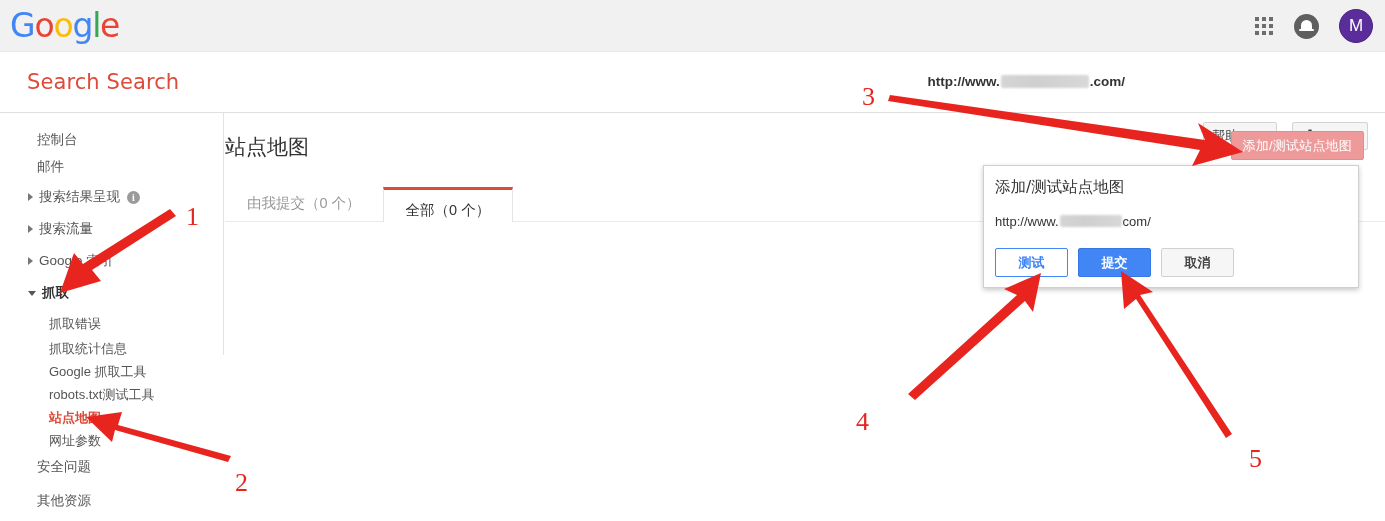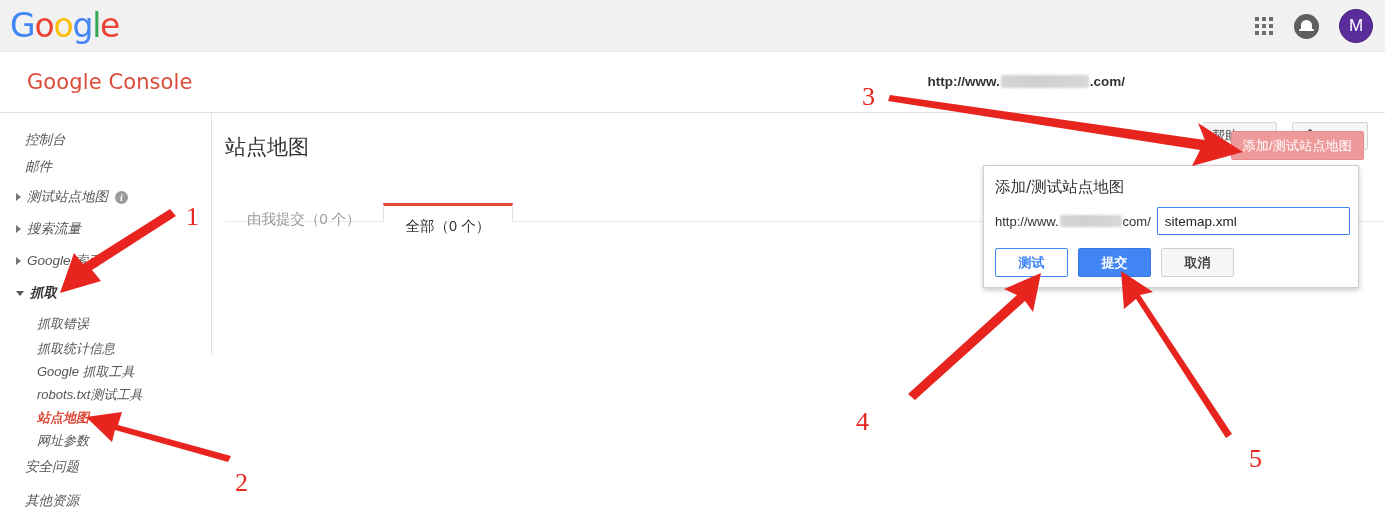--- a/index.html
+++ b/index.html
@@ -162,25 +162,24 @@
   .gear {
     width: 16px; height: 16px;
     position: relative;
     display: inline-block;
   }
   .gear svg { display: block; }
 
   
   .sidebar {
     position: absolute;
-    left: 0; top: 113px;
+    left: 12px; top: 113px;
     width: 212px;
     height: 408px;
     box-sizing: border-box;
-    font-style: italic;
   }
   .sidebar .vline {
     position: absolute;
     right: 0; top: 0;
     width: 1px; height: 242px;
     background: #e3e3e3;
   }
   .nav-item {
     position: absolute;
     font-size: 13.5px;
@@ -241,21 +240,20 @@
     align-items: stretch;
   }
   .tab {
     font-size: 14.5px;
     padding: 7px 22px 0 22px;
     color: #999;
     cursor: pointer;
     box-sizing: border-box;
     background: transparent;
     white-space: nowrap;
-    margin-top: 16px;
   }
   .tab.active {
     color: #333;
     background: #fff;
     border-top: 3px solid #dd4b39;
     border-left: 1px solid #e4e4e4;
     border-right: 1px solid #e4e4e4;
     padding-top: 11px;
   }
   .tab-underline {
@@ -399,21 +397,21 @@
           <i></i>
           <i></i>
           <i></i>
       </div>
       <div class="bell"></div>
       <div class="avatar">M</div>
     </div>
   </div>
 
   <div class="console-header">
-    <div class="sc-title">Google Console</div>
+    <div class="sc-title">Search Search</div>
 
     <div class="site-url">
       <span>http://www.</span>
         <span class="blurred"></span>
         <span>.com/</span>
     </div>
 
     <div class="btn-dd help-btn">
       <span>帮助</span>
       <span class="caret-d"></span>
@@ -433,21 +431,21 @@
     <div class="vline"></div>
     <div id="sidebar-items">
         <div class="nav-item top" style="top: 18px;">
           <span>控制台</span>
         </div>
         <div class="nav-item top" style="top: 45px;">
           <span>邮件</span>
         </div>
         <div class="nav-item group" style="top: 75px;">
           <span class="tri-r"></span>
-          <span>测试站点地图</span>
+          <span>搜索结果呈现</span>
           <span class="info-i">i</span>
         </div>
         <div class="nav-item group" style="top: 107px;">
           <span class="tri-r"></span>
           <span>搜索流量</span>
         </div>
         <div class="nav-item group" style="top: 139px;">
           <span class="tri-r"></span>
           <span>Google 索引</span>
         </div>
@@ -496,21 +494,20 @@
   </div>
 
   <div class="dialog">
     <div class="dialog-title">添加/测试站点地图</div>
     <div class="dialog-row">
       <span class="url-prefix">
         <span>http://www.</span>
           <span class="blurred"></span>
           <span>com/</span>
       </span>
-      <input class="sitemap-input" type="text" value="sitemap.xml" style="">
     </div>
     <div class="dialog-actions">
       <div class="dlg-btn btn-test">测试</div>
       <div class="dlg-btn btn-submit">提交</div>
       <div class="dlg-btn btn-cancel">取消</div>
     </div>
   </div>
 
   <div class="anno-layer">
     <svg width="1385" height="521" viewBox="0 0 1385 521">

